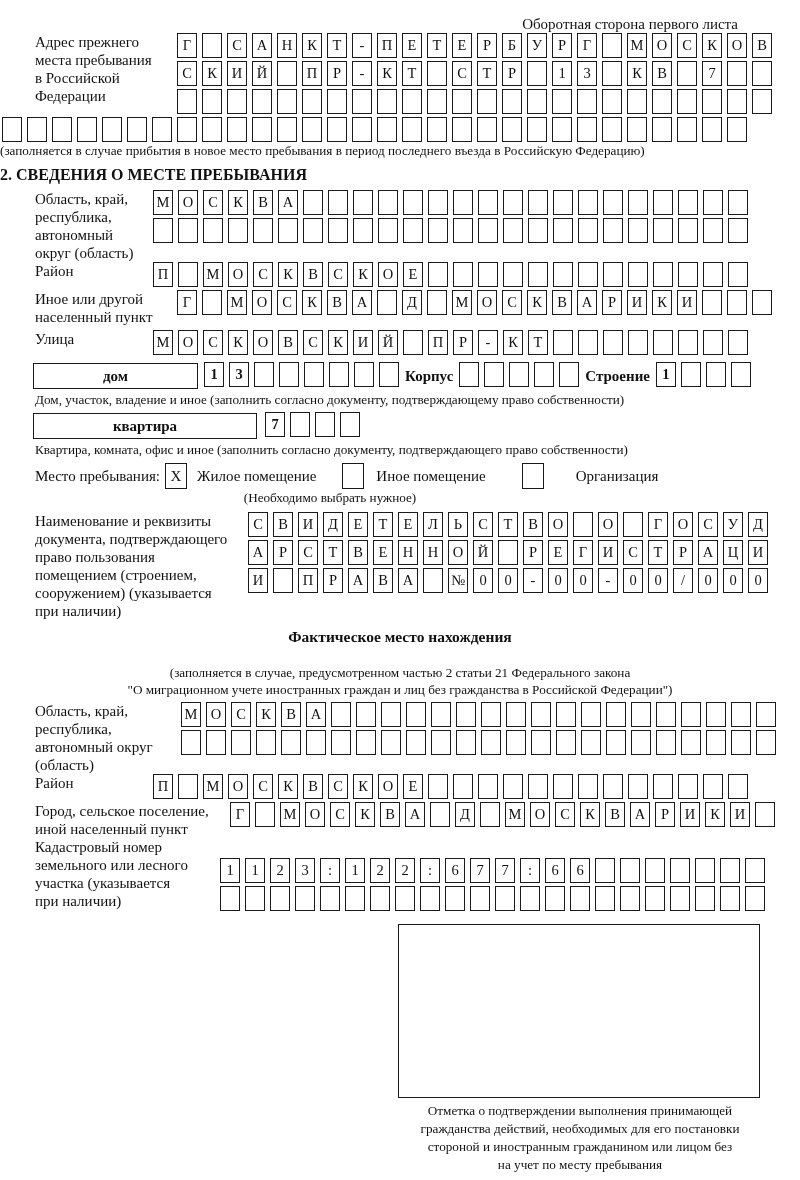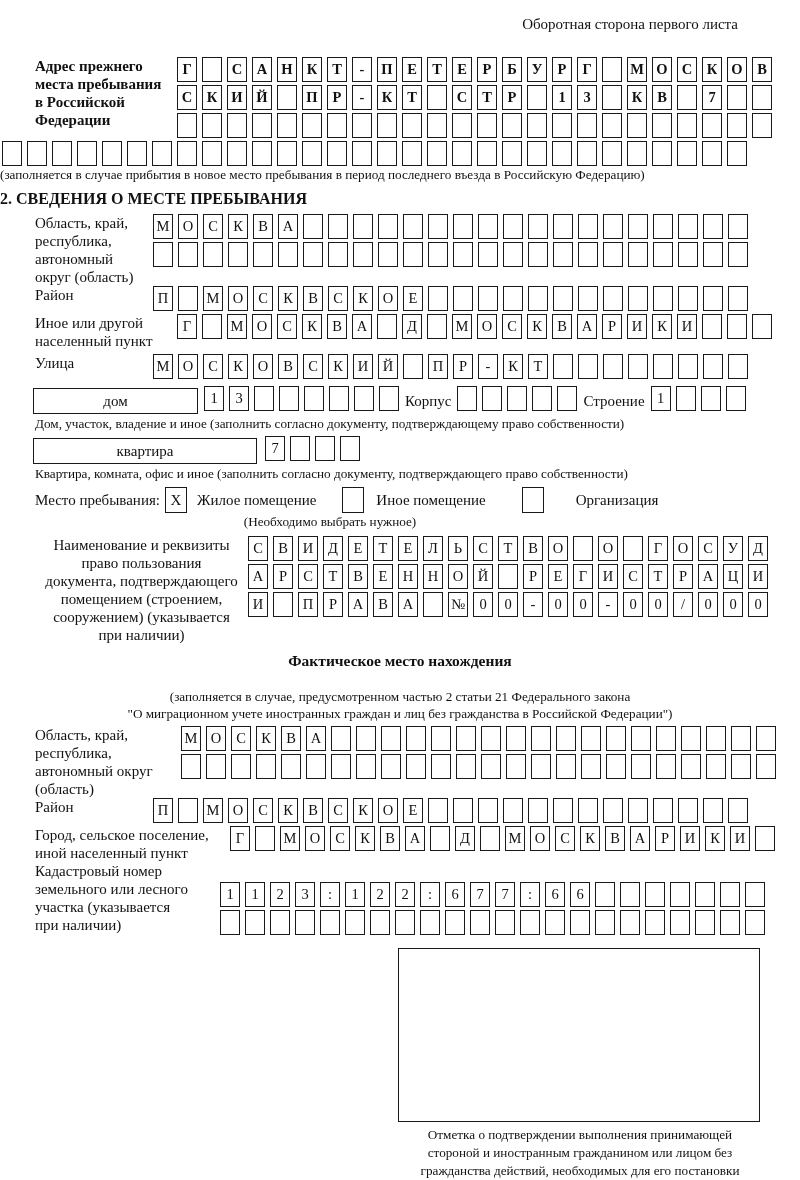--- a/index.html
+++ b/index.html
@@ -5,33 +5,33 @@
   html,body{margin:0;padding:0;background:#ffffff;}
   body{
     width:800px;height:1180px;overflow:hidden;
     font-family:"Liberation Serif","DejaVu Serif",serif;
     color:#111;position:relative;
   }
   .header-note{padding:16px 62px 0 13px;text-align:right;font-size:15px;}
   .form-row{display:flex;align-items:flex-start;padding-left:35px;}
   .label{font-size:15px;line-height:18px;flex:none;}
   .w118{width:118px;} .w142{width:142px;} .w146{width:146px;}
-  .w185{width:185px;} .w195{width:195px;} .w213{width:213px;text-align:center;}
+  .w185{width:185px;} .w195{width:195px;} .w213{width:213px;}
   .rows{display:flex;flex-direction:column;}
   .cells{display:flex;gap:5px;margin-bottom:3px;flex:none;}
   .cell{
     box-sizing:border-box;flex:none;width:20px;height:25px;
     border:1.6px solid #1a1a1a;display:inline-flex;align-items:center;justify-content:center;
     font-size:14.5px;background:#fff;
   }
   .fullrow{margin:0 0 0 2px;}
   .note{font-size:13.2px;line-height:17px;}
   .center{text-align:left;}
   .sec-title{font-size:16px;font-weight:bold;text-align:left;margin:7px 0 6px 0;}
-  .house-row{display:flex;align-items:flex-end;margin:4px 0 0 33px;}
+  .house-row{display:flex;align-items:center;margin:4px 0 0 33px;font-weight:bold;}
   .label-box{
     box-sizing:border-box;height:26px;border:1.6px solid #1a1a1a;
     display:flex;align-items:center;justify-content:center;font-size:15px;flex:none;
   }
   .hb165{width:165px;margin-right:6px;}
   .hb200{width:224px;margin-right:8px;}
   .inline-label{font-size:15px;line-height:26px;margin:0 6px;flex:none;}
   .note-ind{margin:1px 0 3px 35px;}
   .stay-row{display:flex;align-items:center;padding-left:35px;margin-top:5px;text-align:right;}
   .stay-label{font-size:15px;flex:none;}
@@ -52,21 +52,21 @@
   .conf-caption div{font-size:13.2px;line-height:18px;}
   .mt4{margin-top:4px;}
 </style>
 </head>
 <body>
 
 <div>
 
   <div class="header-note">Оборотная сторона первого листа</div>
 
-  <div class="form-row" style="margin-top:24px;font-weight:bold;">
+  <div class="form-row" style="">
     <div class="label w142">
         <div>Адрес прежнего</div>
         <div>места пребывания</div>
         <div>в Российской</div>
         <div>Федерации</div>
       </div>
     <div class="rows">
       <div class="cells">
           <span class="cell">Г</span>
           <span class="cell"></span>
@@ -387,22 +387,22 @@
     <span class="checkbox" style="margin-left:26px;"></span>
     <span class="opt-label" style="margin-left:12px;">Иное помещение</span>
     <span class="checkbox" style="margin-left:36px;"></span>
     <span class="opt-label" style="margin-left:32px;">Организация</span>
   </div>
   <div class="note stay-note">(Необходимо выбрать нужное)</div>
 
   <div class="form-row doc-block">
     <div class="label w213">
         <div>Наименование и реквизиты</div>
+        <div>документа, подтверждающего</div>
         <div>право пользования</div>
-        <div>документа, подтверждающего</div>
         <div>помещением (строением,</div>
         <div>сооружением) (указывается</div>
         <div>при наличии)</div>
       </div>
     <div class="rows">
       <div class="cells">
           <span class="cell">С</span>
           <span class="cell">В</span>
           <span class="cell">И</span>
           <span class="cell">Д</span>
@@ -658,18 +658,18 @@
           <span class="cell"></span>
           <span class="cell"></span>
           <span class="cell"></span>
         </div>
     </div>
   </div>
 
   <div class="conf-box"></div>
   <div class="conf-caption">
       <div>Отметка о подтверждении выполнения принимающей</div>
+      <div>гражданства действий, необходимых для его постановки</div>
       <div>стороной и иностранным гражданином или лицом без</div>
-      <div>гражданства действий, необходимых для его постановки</div>
       <div>на учет по месту пребывания</div>
     </div>
 
 </div>
 
 </body></html>

